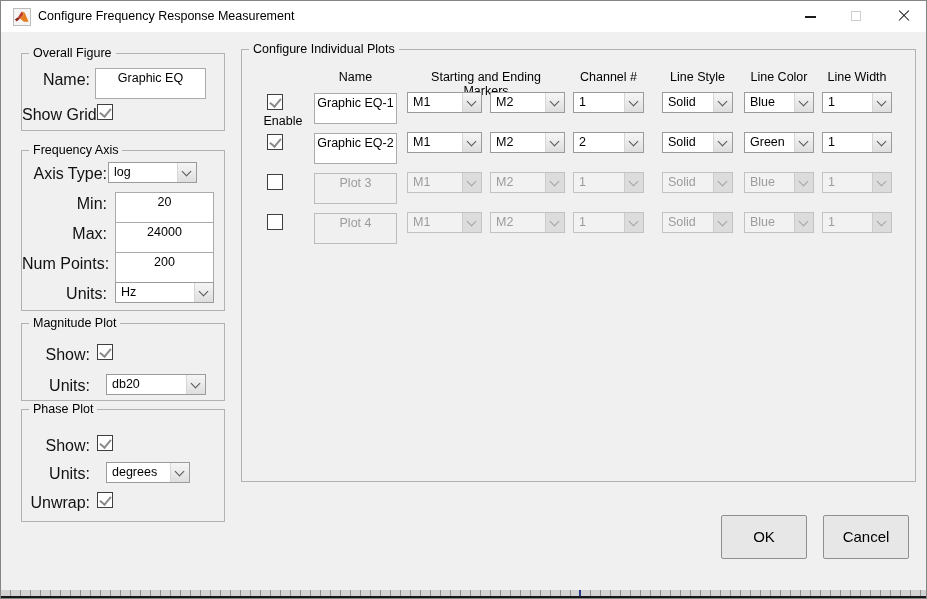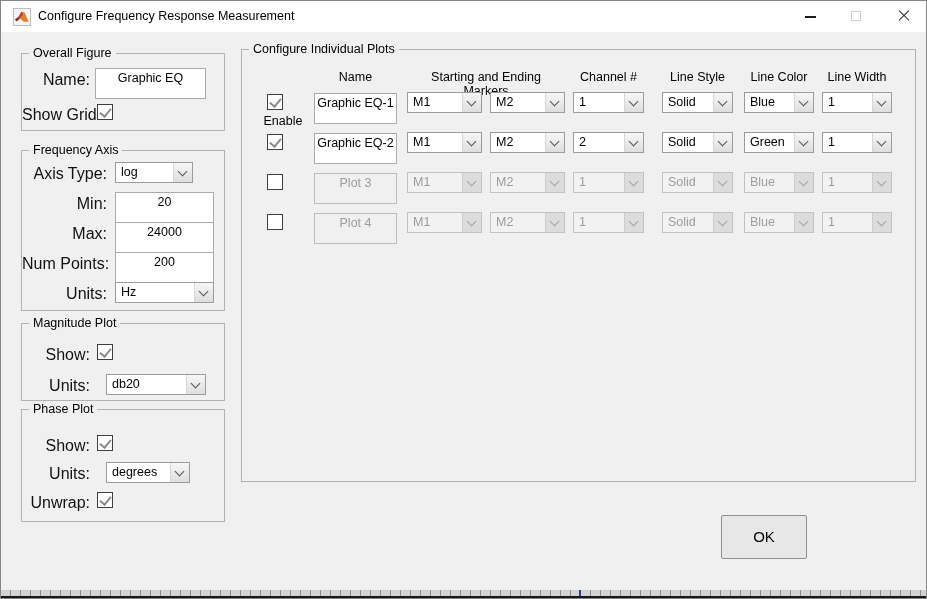--- a/index.html
+++ b/index.html
@@ -96,21 +96,21 @@
     <span class="gb-title">Overall Figure</span>
     <span class="lbl" style="left:0;top:17px;width:68px;">Name:</span>
     <div class="textfield" style="left:73px;top:14px;width:111px;">Graphic EQ</div>
     <span class="lbl" style="left:0;top:52px;width:68px;">Show Grid:</span>
     <div class="checkbox checked" style="left:75px;top:50px;"></div>
   </div>
 
   <div class="groupbox" style="left:20px;top:149px;width:204px;height:161px;">
     <span class="gb-title">Frequency Axis</span>
     <span class="lbl" style="left:0;top:14px;width:85px;">Axis Type:</span>
-    <div class="combo" style="left:93px;top:11px;width:78px;padding-left:29px;">
+    <div class="combo" style="left:86px;top:11px;width:89px;padding-left:29px;">
       <span class="val">log</span>
       <span class="btn"></span>
     </div>
     <span class="lbl" style="left:0;top:44px;width:85px;">Min:</span>
     <div class="textfield" style="left:93px;top:41px;width:99px;">20</div>
     <span class="lbl" style="left:0;top:74px;width:85px;">Max:</span>
     <div class="textfield" style="left:93px;top:71px;width:99px;">24000</div>
     <span class="lbl" style="left:0;top:104px;width:85px;">Num Points:</span>
     <div class="textfield" style="left:93px;top:101px;width:99px;">200</div>
     <span class="lbl" style="left:0;top:134px;width:85px;">Units:</span>
@@ -263,18 +263,19 @@
     </div>
     <div class="combo lw">
       <span class="val">1</span>
       <span class="btn"></span>
     </div>
   </div>
       </div>
   </div>
 
   <div class="btn-dialog ok">OK</div>
+  <div class="btn-dialog cancel">Cancel</div>
 
   <div class="ruler-strip">
     <div class="ruler-cursor"></div>
   </div>
   <div class="black-bar"></div>
 </div>
 
 </body></html>

